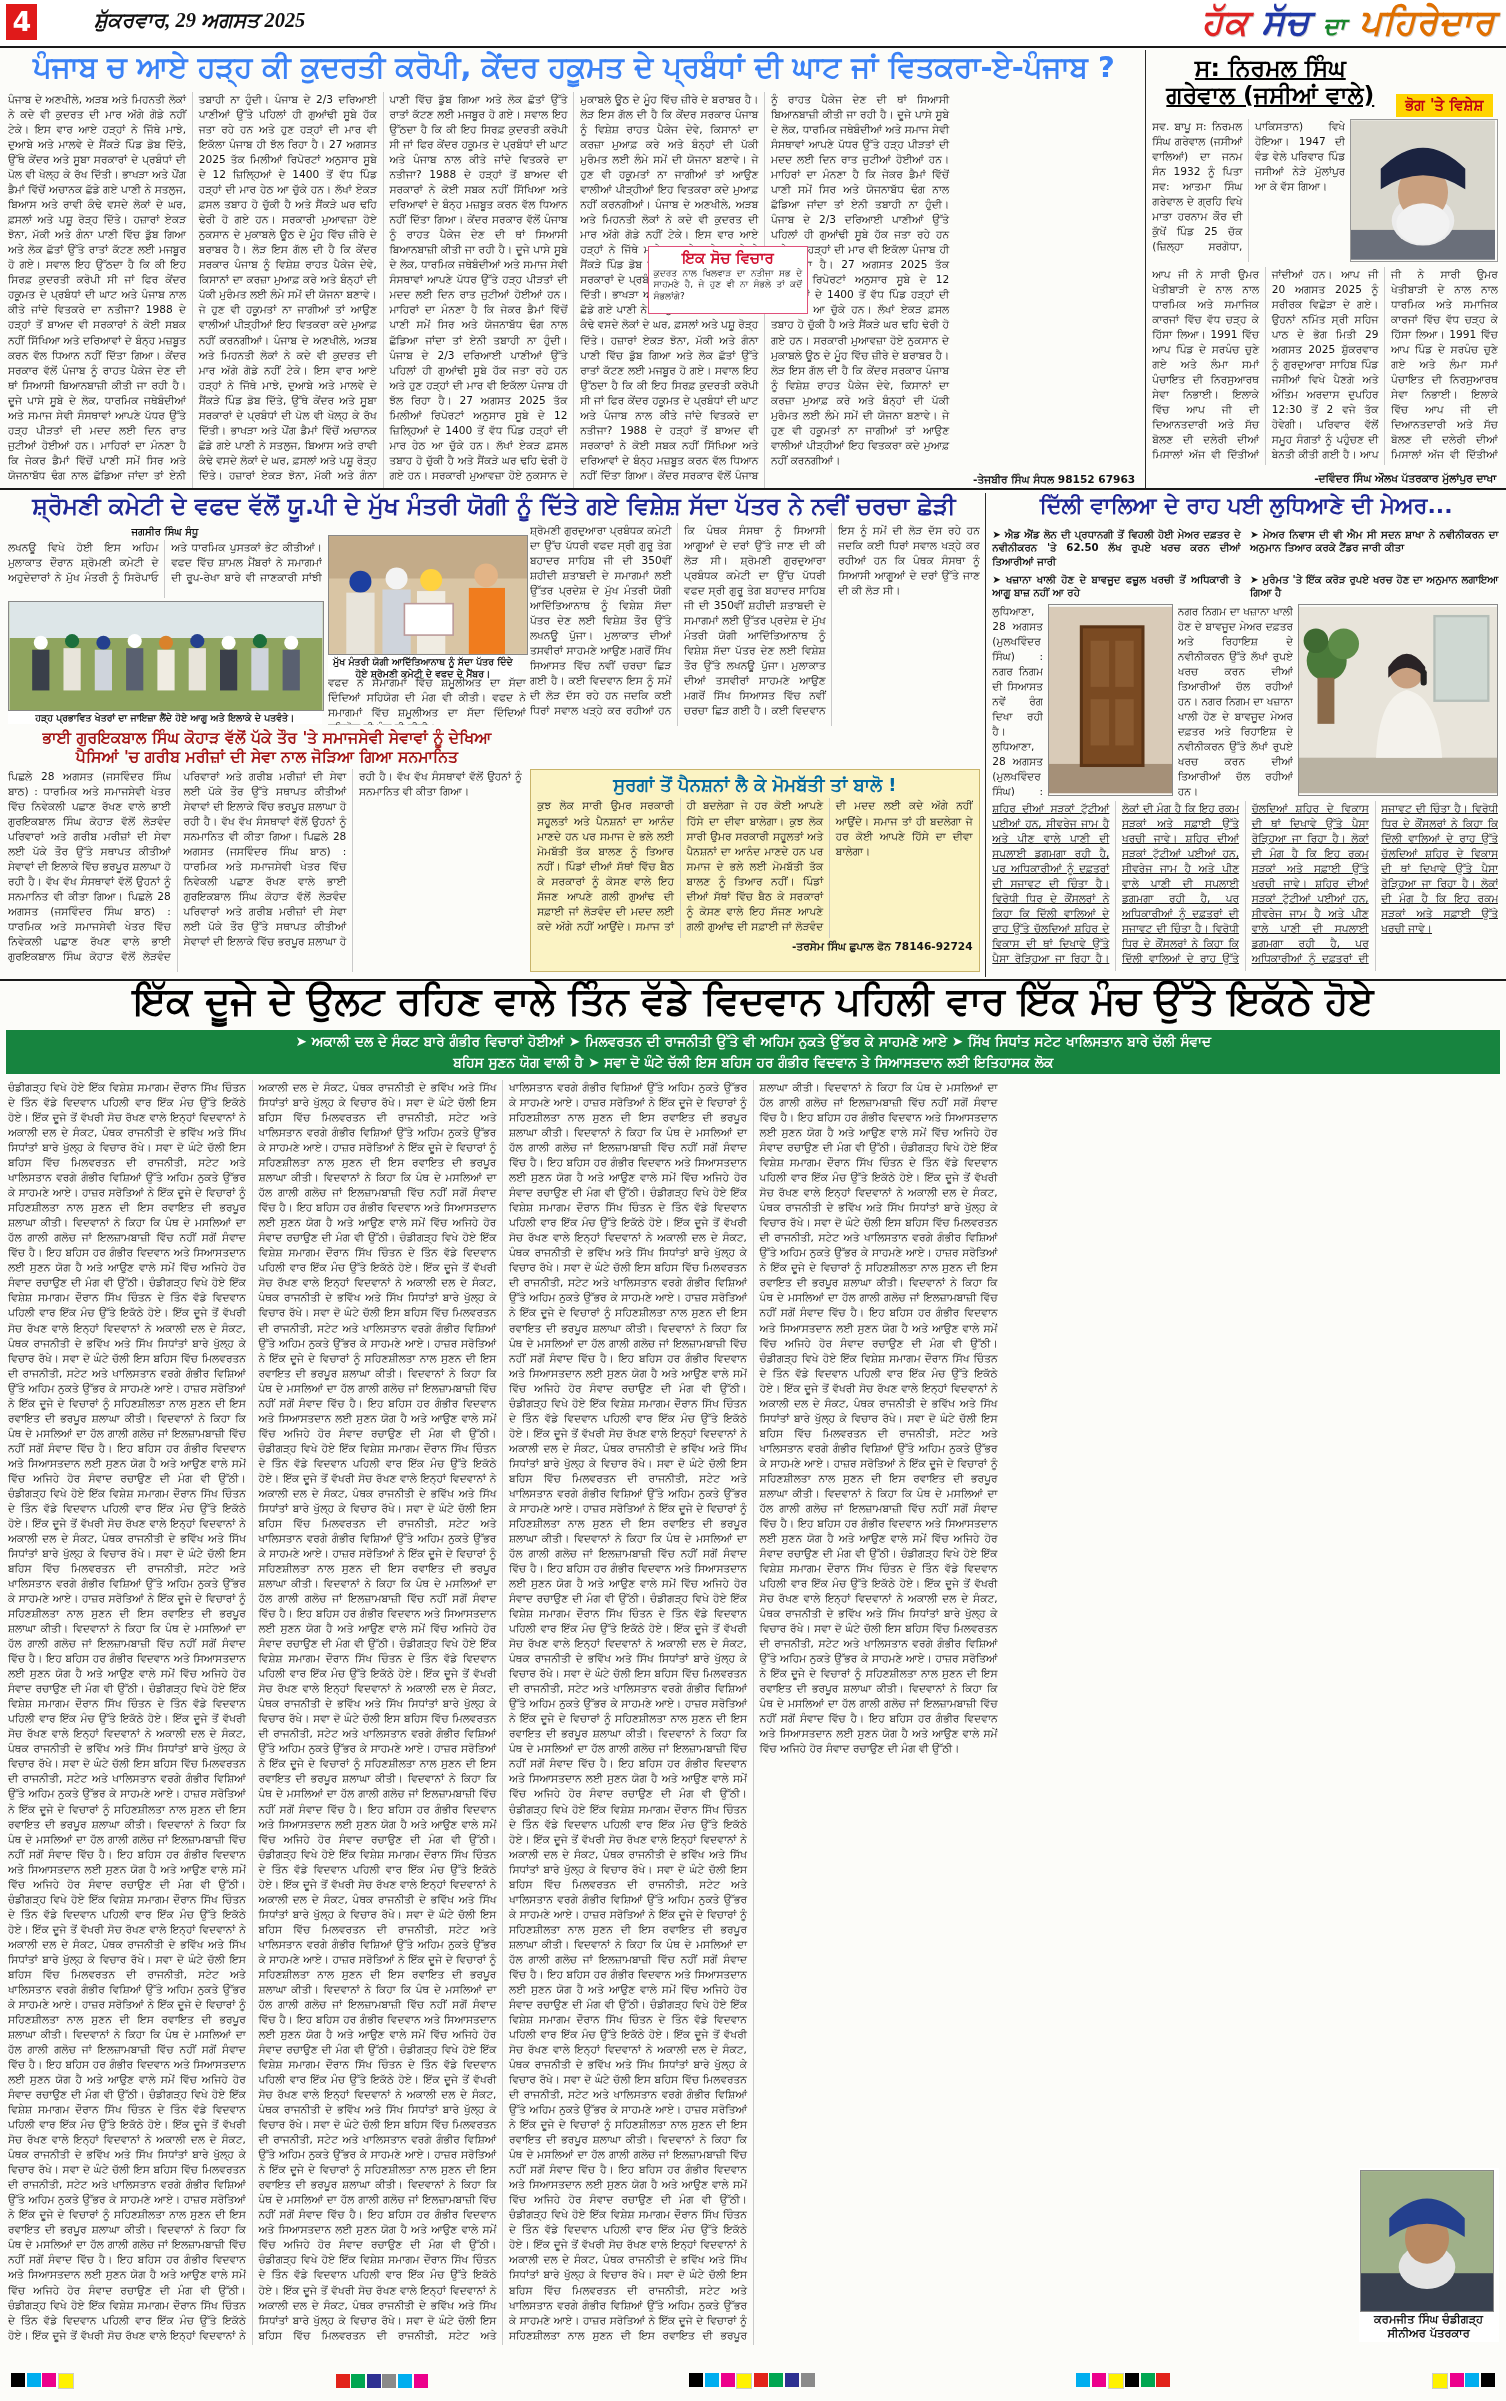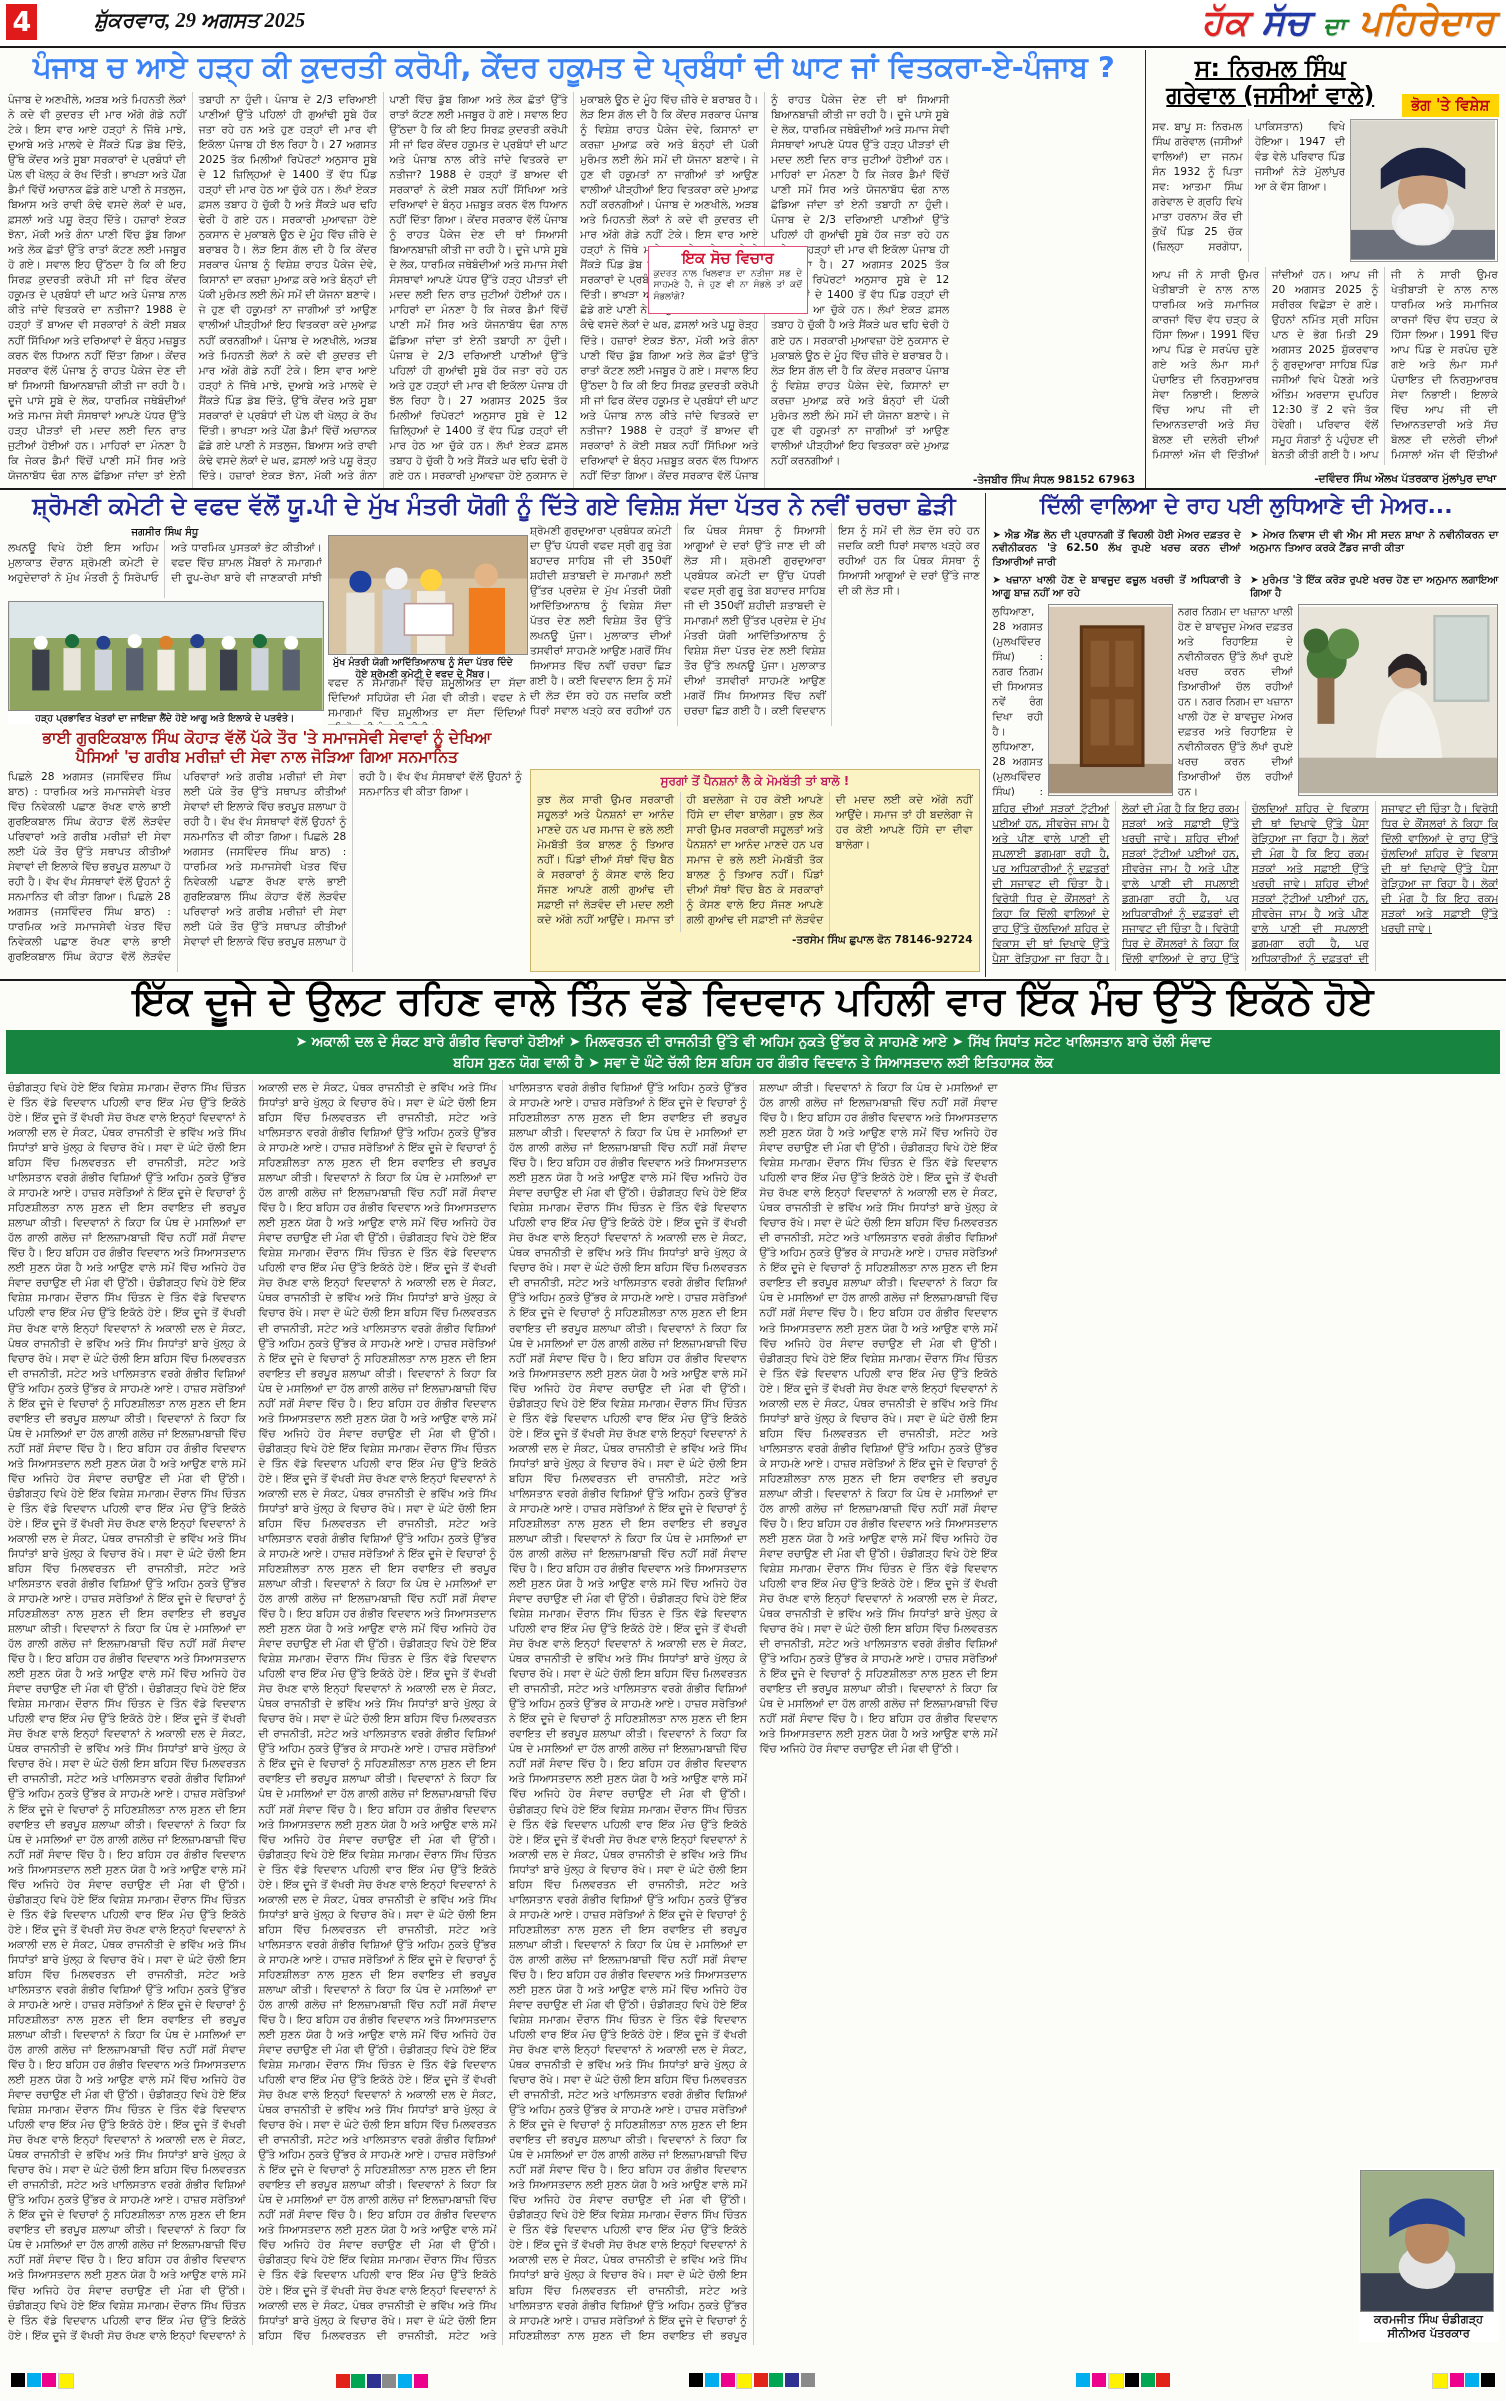--- a/index.html
+++ b/index.html
@@ -26,39 +26,39 @@
   .thinkbox{position:absolute;left:640px;top:196px;width:160px;height:68px;background:#fff;
             border:1.6px solid #e0507a;z-index:3;padding:3.1px 4.7px;box-sizing:border-box;}
   .thinkbox .tb-title{color:#d01030;font-weight:700;font-size:15px;text-align:center;line-height:1.1;}
   .thinkbox .tb-text{font-size:9px;line-height:1.25;text-align:justify;margin-top:1.6px;}
   .sig{font-weight:700;font-size:10.6px;}
   .flood-sig{position:absolute;right:4.7px;bottom:1.6px;background:#fcfcf9;padding-left:4.7px;z-index:2;}
   
   .grewal{position:absolute;left:1145px;top:50px;width:356px;height:438px;border-left:1.6px solid #2a2a2a;
           padding-left:6.3px;box-sizing:border-box;}
   .grewal-h{font-size:23.6px;font-weight:700;line-height:1.15;color:#000;width:236px;text-align:center;margin-top:4.7px;text-decoration:underline;}
-  .badge{position:absolute;top:44px;right:2px;background:#ffd400;color:#bf0016;font-weight:700;
+  .badge{position:absolute;top:44px;right:8px;background:#ffd400;color:#bf0016;font-weight:700;
          font-size:15px;padding:2.4px 9.4px;}
   .grewal-photo{position:absolute;top:69px;right:3.1px;width:146px;height:141px;border:0.8px solid #999;}
   .grewal-top{position:absolute;left:6.3px;top:69px;width:193px;height:143px;}
   .grewal-bot{position:absolute;left:6.3px;top:217px;right:3.1px;height:198px;}
   .grewal-sig{position:absolute;right:4.7px;bottom:3.1px;}
   
   .mid-rule-top{position:absolute;left:0;top:488px;width:1506px;border-top:2.4px solid #1a1a1a;}
   .mid-rule-bot{position:absolute;left:0;top:979px;width:1506px;border-top:2.4px solid #1a1a1a;}
   .sgpc{position:absolute;left:7.9px;top:493px;width:972px;height:484px;}
   .sgpc-h{font-size:23.6px;font-weight:700;color:#1f2796;text-align:center;line-height:1.15;}
   .byline{font-weight:700;font-size:10px;text-align:center;line-height:17.3px;}
   .photo-frame{border:0.8px solid #888;display:block;}
   .caption{font-size:9.4px;font-weight:700;line-height:1.25;text-align:center;background:#fff;padding:0.8px 1.6px;}
   .subhead{position:absolute;left:0;top:236px;width:518px;color:#a31616;font-weight:700;
            font-size:15.7px;text-align:center;line-height:1.2;}
   .candle{position:absolute;left:522px;top:276px;width:450px;height:203px;background:#fbf3c4;
           border:0.8px solid #c9b46a;box-sizing:border-box;padding:4.7px 6.3px;}
-  .candle-h{color:#be185d;font-weight:700;font-size:12px;text-align:center;line-height:1.15;}
+  .candle-h{color:#0369a1;font-weight:700;font-size:18px;text-align:center;line-height:1.15;}
   .candle-body{height:140px;margin-top:3.1px;}
   .candle-sig{text-align:right;margin-top:1.6px;}
   
   .mayor{position:absolute;left:985px;top:493px;width:515px;height:484px;border-left:1.6px solid #2a2a2a;
          padding-left:6.3px;box-sizing:border-box;}
   .mayor-h{font-size:22px;font-weight:700;color:#1f2796;line-height:1.15;text-align:center;}
   .bullets{position:absolute;left:6.3px;top:35px;right:1.6px;height:74px;display:grid;
            grid-template-columns:1fr 1fr;gap:3.1px 9.4px;}
   .bullet{font-size:10.2px;font-weight:700;line-height:1.3;text-align:justify;}
   .mayor-row{position:absolute;left:6.3px;top:111px;right:1.6px;height:192px;display:flex;gap:4.7px;}

